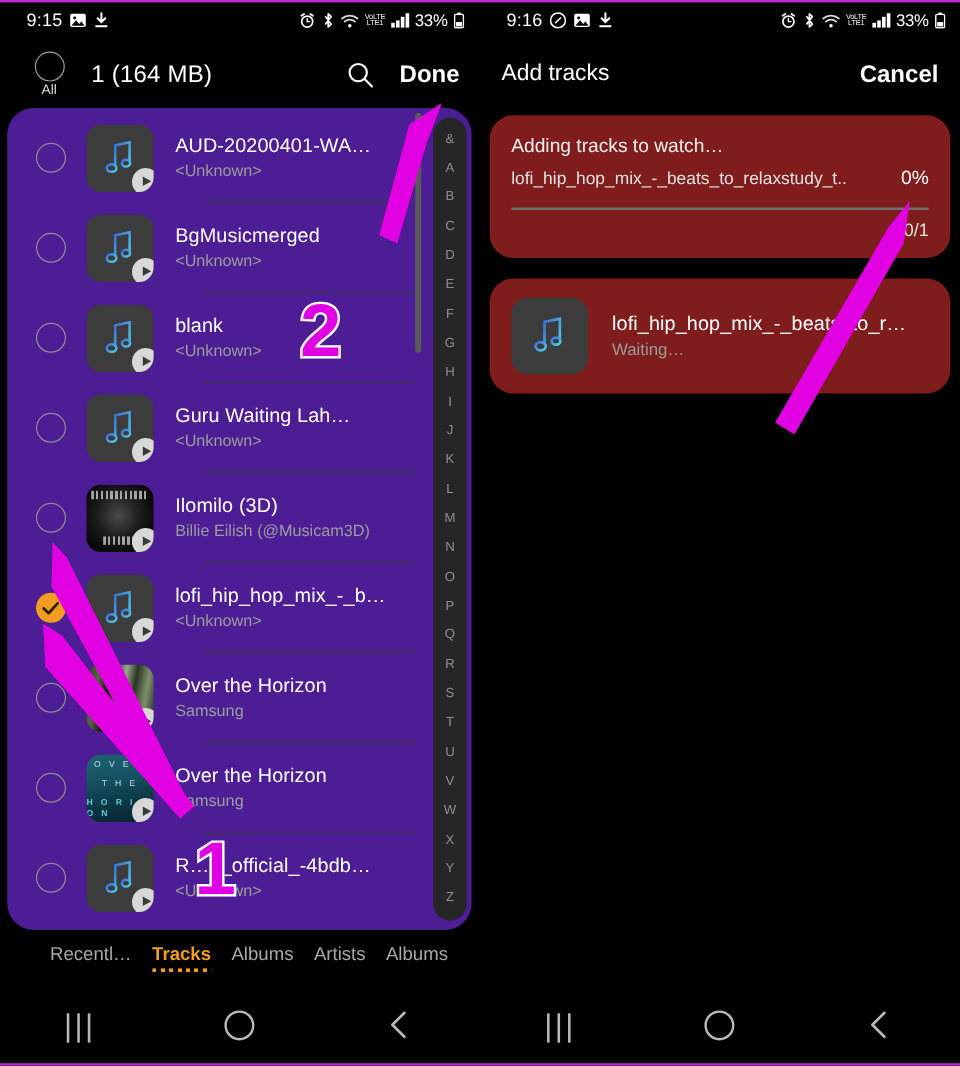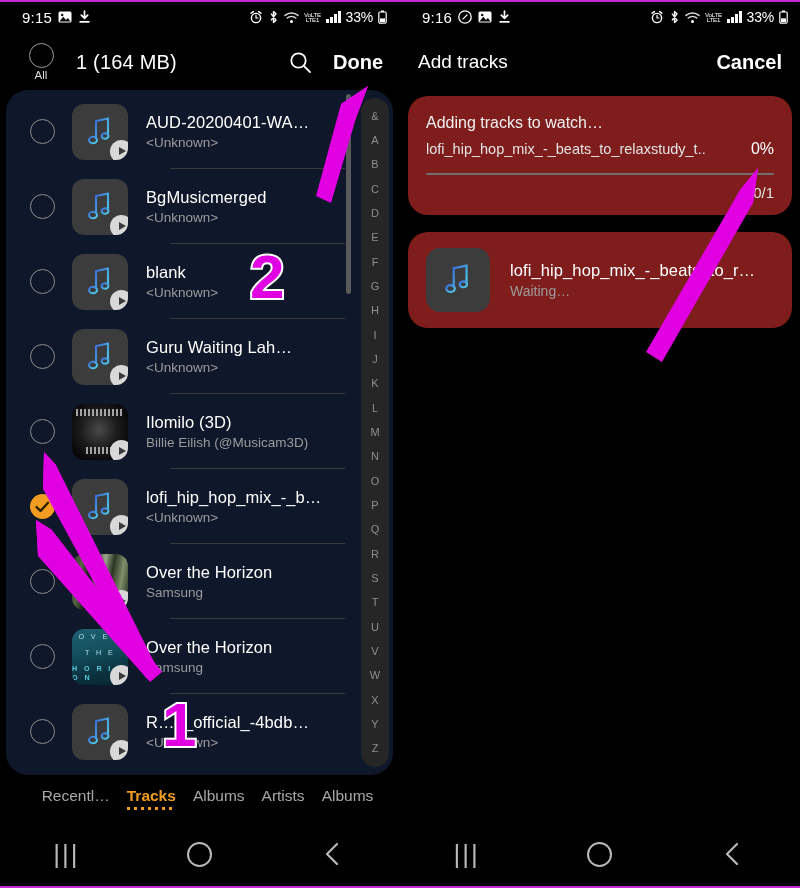--- a/index.html
+++ b/index.html
@@ -48,21 +48,21 @@
   }
   .alllabel { font-size: 11.5px; color: #dcdcdc; margin-top: 1px; }
   .count { font-size: 20px; margin-left: 12px; color: #fff; letter-spacing: .2px; }
   .hspacer { flex: 1; }
   .searchbtn { width: 38px; display: flex; justify-content: center; }
   .donebtn { font-size: 20px; font-weight: bold; color: #fff; margin-left: 14px; }
 
   
   .listwrap {
     position: absolute; top: 90px; left: 6px; right: 6px; bottom: 113px;
-    background: #0f172a; border-radius: 22px; overflow: hidden;
+    background: #4c1d95; border-radius: 22px; overflow: hidden;
   }
   .list { position: absolute; inset: 0; padding: 4px 0 0 0; }
   .row { display: flex; align-items: center; height: 75px; padding-left: 14px; position: relative; }
   .row .sep {
     position: absolute; left: 164px; right: 48px; bottom: 0; height: 1px; background: #3a3a3a;
   }
   .chk { width: 44px; display: flex; justify-content: center; align-items: center; flex: 0 0 44px; }
   .chk .circle { width: 25px; height: 25px; border-radius: 50%; border: 1.6px solid #8d8d8d; }
   .chk .circle.on {
     border: none; background: #F29D21;

